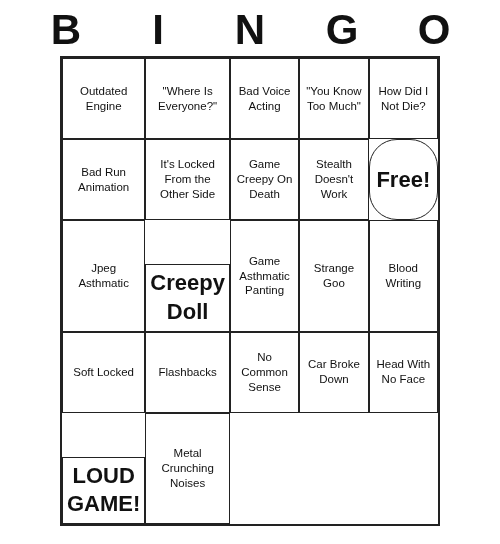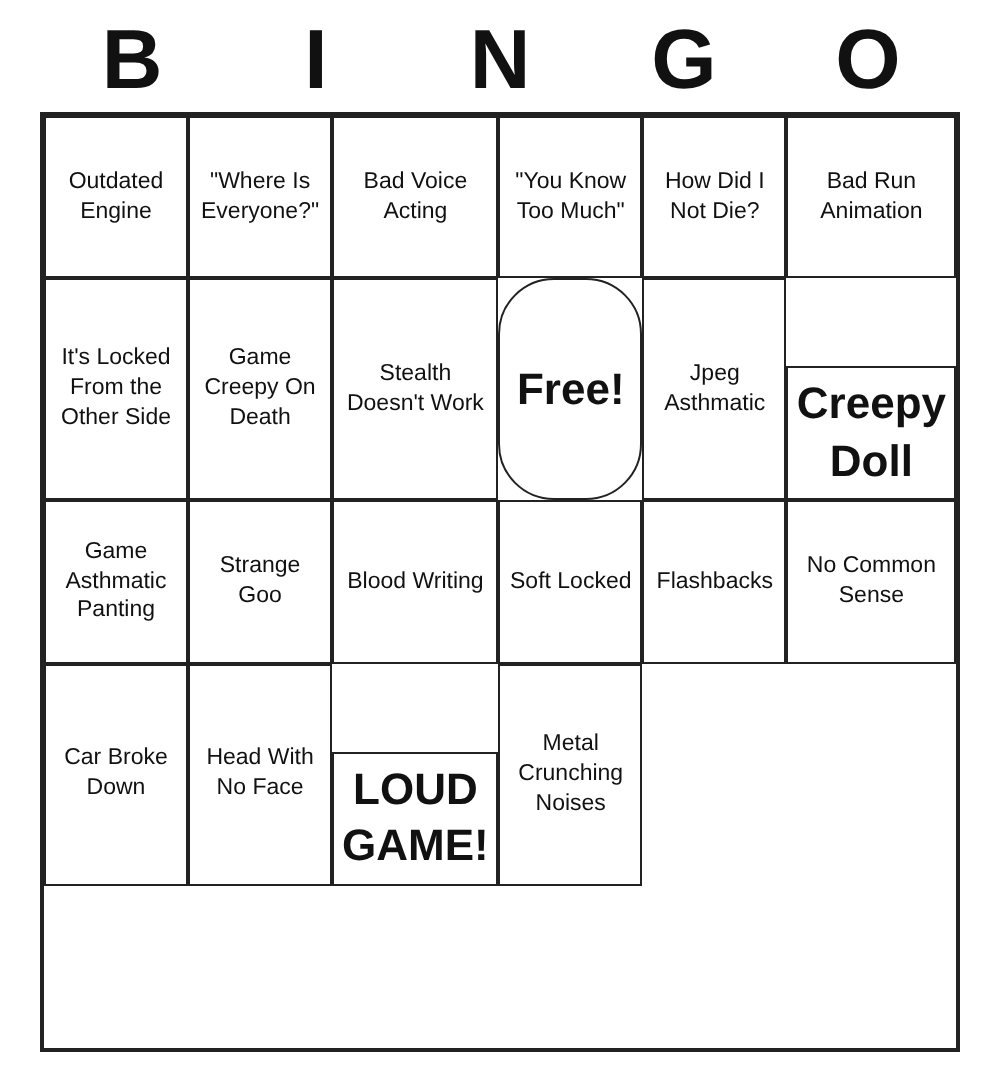--- a/index.html
+++ b/index.html
@@ -20,23 +20,23 @@
     }
     .bingo-letter {
       font-size: 42px;
       font-weight: bold;
       width: 80px;
       text-align: center;
       color: #111;
     }
     .bingo-grid {
       display: grid;
-      grid-template-columns: repeat(6, 1fr);
+      grid-template-columns: repeat(5, 1fr);
       grid-template-rows: repeat(5, 1fr);
-      width: 460px;
+      width: 380px;
       height: 470px;
       border: 2px solid #222;
     }
     .bingo-cell {
       border: 1.5px solid #222;
       display: flex;
       align-items: center;
       justify-content: center;
       text-align: center;
       font-size: 11.5px;

